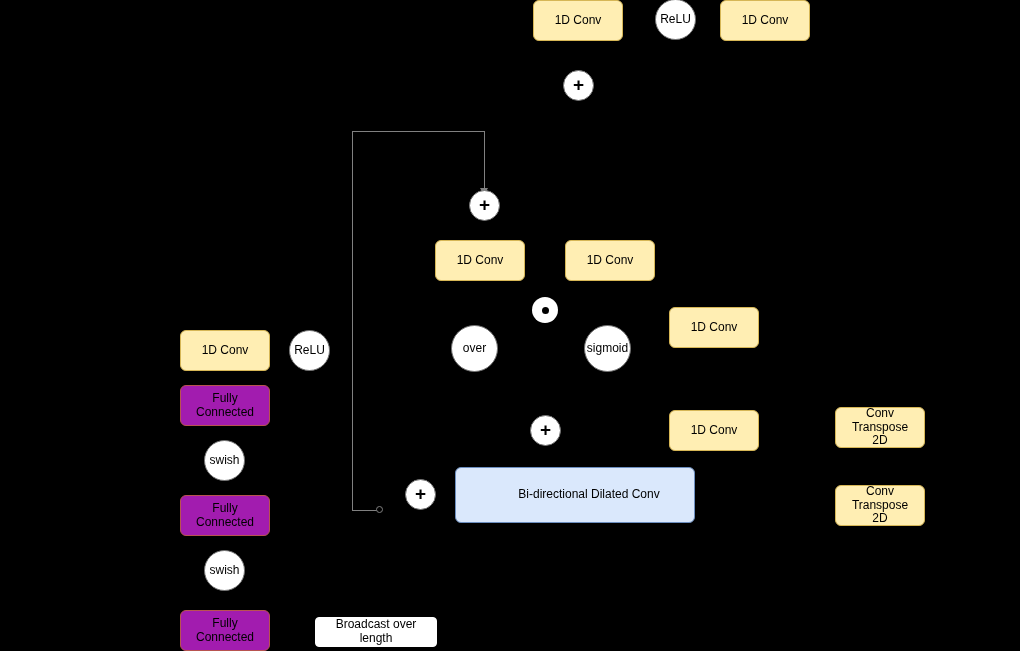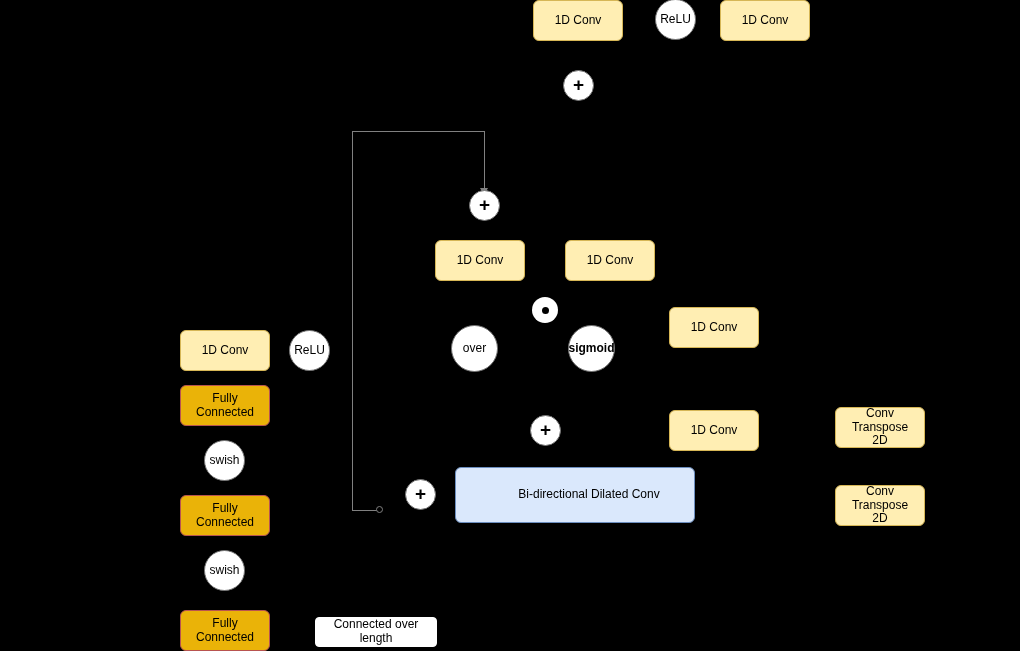--- a/index.html
+++ b/index.html
@@ -35,21 +35,21 @@
     border-style: solid;
     border-width: 1px;
     font-size: 12px;
     padding: 2px 4px;
   }
   .box-yellow {
     background: #ffeeb3;
     border-color: #d6b656;
   }
   .box-pink {
-    background: #eab308;
+    background: #a21caf;
     border-color: #b85450;
   }
   .box-blue {
     background: #dae8fc;
     border-color: #6c8ebf;
     padding-left: 32px;
   }
   .box-white {
     background: #ffffff;
     border-color: #ffffff;
@@ -133,21 +133,21 @@
   <div class="node circle op-plus" style="left:469px; top:190px; width:31px; height:31px;">+</div>
 
   <div class="node box box-yellow" style="left:435px; top:240px; width:90px; height:41px;">1D Conv</div>
 
   <div class="node box box-yellow" style="left:565px; top:240px; width:90px; height:41px;">1D Conv</div>
 
   <div class="op-dot-wrap" style="left:532px; top:297px; width:26px; height:26px;"></div>
 
   <div class="node circle" style="left:451px; top:325px; width:47px; height:47px;">over</div>
 
-  <div class="node circle" style="left:568px; top:325px; width:47px; height:47px;font-weight:bold;">sigmoid</div>
+  <div class="node circle" style="left:584px; top:325px; width:47px; height:47px;">sigmoid</div>
 
   <div class="node box box-yellow" style="left:669px; top:307px; width:90px; height:41px;">1D Conv</div>
 
   <div class="node circle op-plus" style="left:530px; top:415px; width:31px; height:31px;">+</div>
 
   <div class="node box box-yellow" style="left:669px; top:410px; width:90px; height:41px;">1D Conv</div>
 
   <div class="node box box-yellow" style="left:835px; top:407px; width:90px; height:41px;">Conv Transpose
 2D</div>
 
@@ -165,15 +165,15 @@
   <div class="node box box-pink" style="left:180px; top:385px; width:90px; height:41px;">Fully Connected</div>
 
   <div class="node circle" style="left:204px; top:440px; width:41px; height:41px;">swish</div>
 
   <div class="node box box-pink" style="left:180px; top:495px; width:90px; height:41px;">Fully Connected</div>
 
   <div class="node circle" style="left:204px; top:550px; width:41px; height:41px;">swish</div>
 
   <div class="node box box-pink" style="left:180px; top:610px; width:90px; height:41px;">Fully Connected</div>
 
-  <div class="node box box-white" style="left:315px; top:617px; width:122px; height:30px;">Connected over length</div>
+  <div class="node box box-white" style="left:315px; top:617px; width:122px; height:30px;">Broadcast over length</div>
 
 </div>
 
 </body></html>

